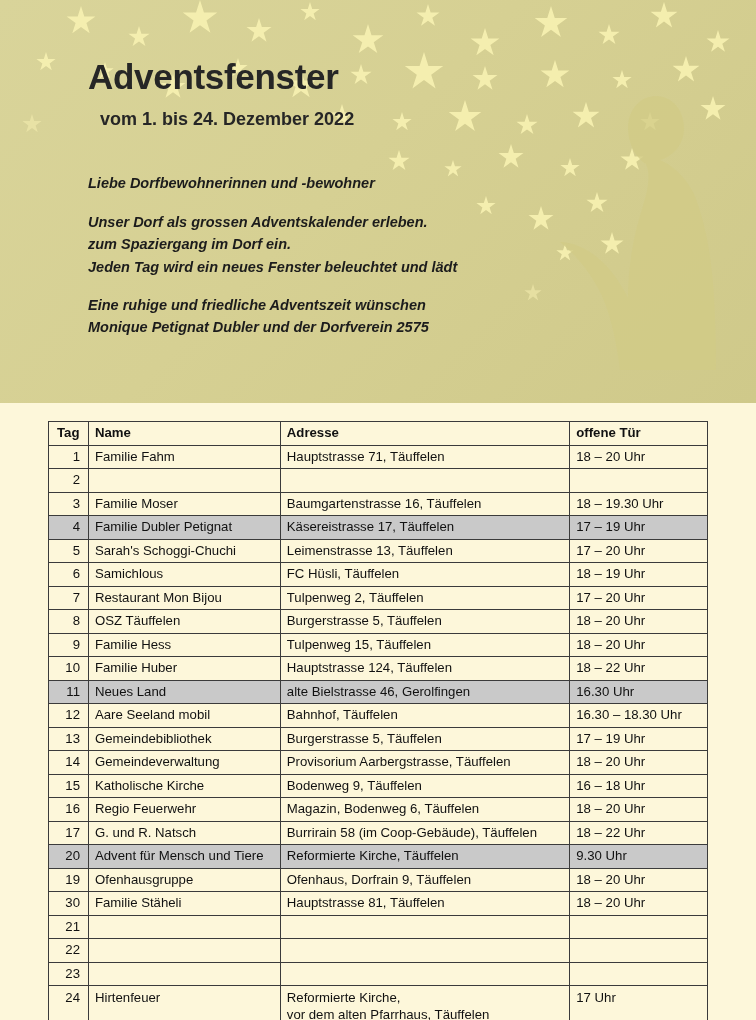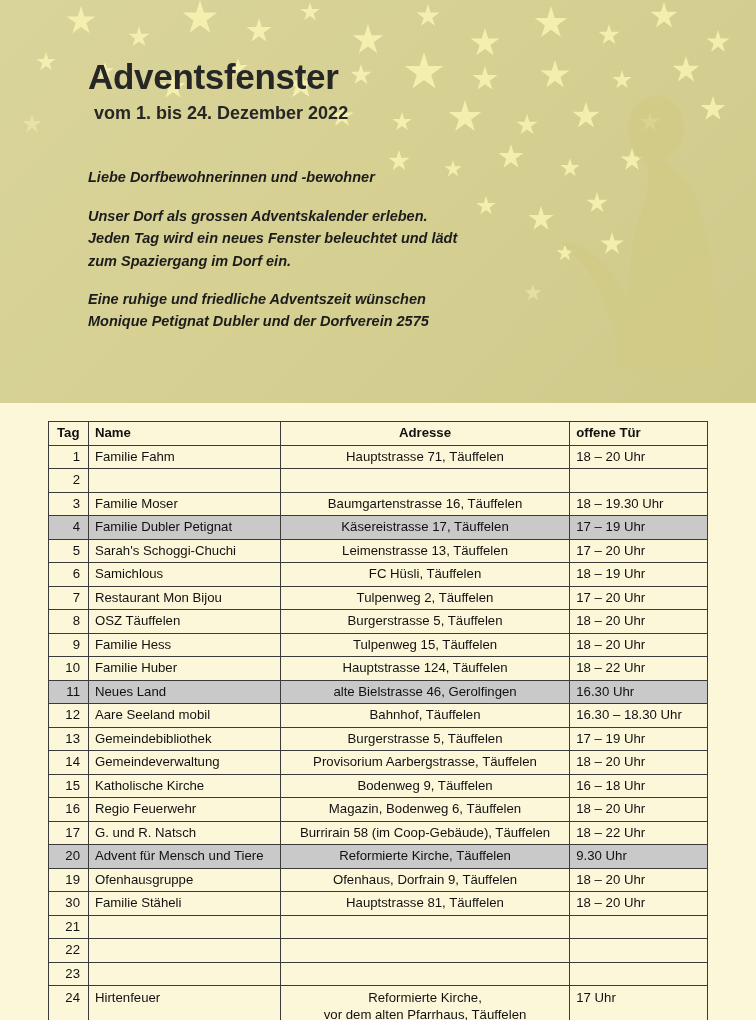--- a/index.html
+++ b/index.html
@@ -31,21 +31,21 @@
     font-weight: bold;
     color: #262626;
     letter-spacing: -0.3px;
     margin: 0 0 4px 0;
     line-height: 1.1;
   }
   .subtitle {
     font-size: 18px;
     font-weight: bold;
     color: #262626;
-    margin: 6px;
+    margin: 12px;
     line-height: 1.2;
   }
   .body-text {
     margin-top: 42px;
     font-size: 14.5px;
     font-style: italic;
     color: #1c1c1c;
     line-height: 1.55;
     font-weight: bold;
   }
@@ -88,21 +88,21 @@
     padding: 3px 6px;
     text-align: left;
     height: 23px;
     line-height: 1.25;
     vertical-align: middle;
   }
   thead th { font-weight: bold; }
   .col-tag { width: 40px; text-align: right; padding-right: 8px; }
   th.col-tag { text-align: left; padding-left: 8px; padding-right: 6px;}
   .col-name { width: 192px; }
-  .col-adresse { width: 290px; text-align: center; }
+  .col-adresse { width: 290px; }
   .col-tuer { width: 138px; }
   tr.hl td { background: #c9c9c9; }
   td.multiline { height: 44px; vertical-align: top; padding-top: 4px; }
   .nl { display: block; }
 </style>
 </head>
 <body>
 
 <div class="header">
   <div class="stars">
@@ -164,22 +164,22 @@
 
   <div class="header-inner">
     <h1 class="title">Adventsfenster</h1>
     <div class="subtitle">vom 1. bis 24. Dezember 2022</div>
     <div class="body-text">
       <div class="para">
           <span class="nl">Liebe Dorfbewohnerinnen und -bewohner</span>
         </div>
       <div class="para">
           <span class="nl">Unser Dorf als grossen Adventskalender erleben.</span>
+          <span class="nl">zum Spaziergang im Dorf ein.</span>
           <span class="nl">Jeden Tag wird ein neues Fenster beleuchtet und lädt</span>
-          <span class="nl">zum Spaziergang im Dorf ein.</span>
         </div>
       <div class="para">
           <span class="nl">Eine ruhige und friedliche Adventszeit wünschen</span>
           <span class="nl">Monique Petignat Dubler und der Dorfverein 2575</span>
         </div>
     </div>
   </div>
 </div>
 
 <div class="table-wrap">

